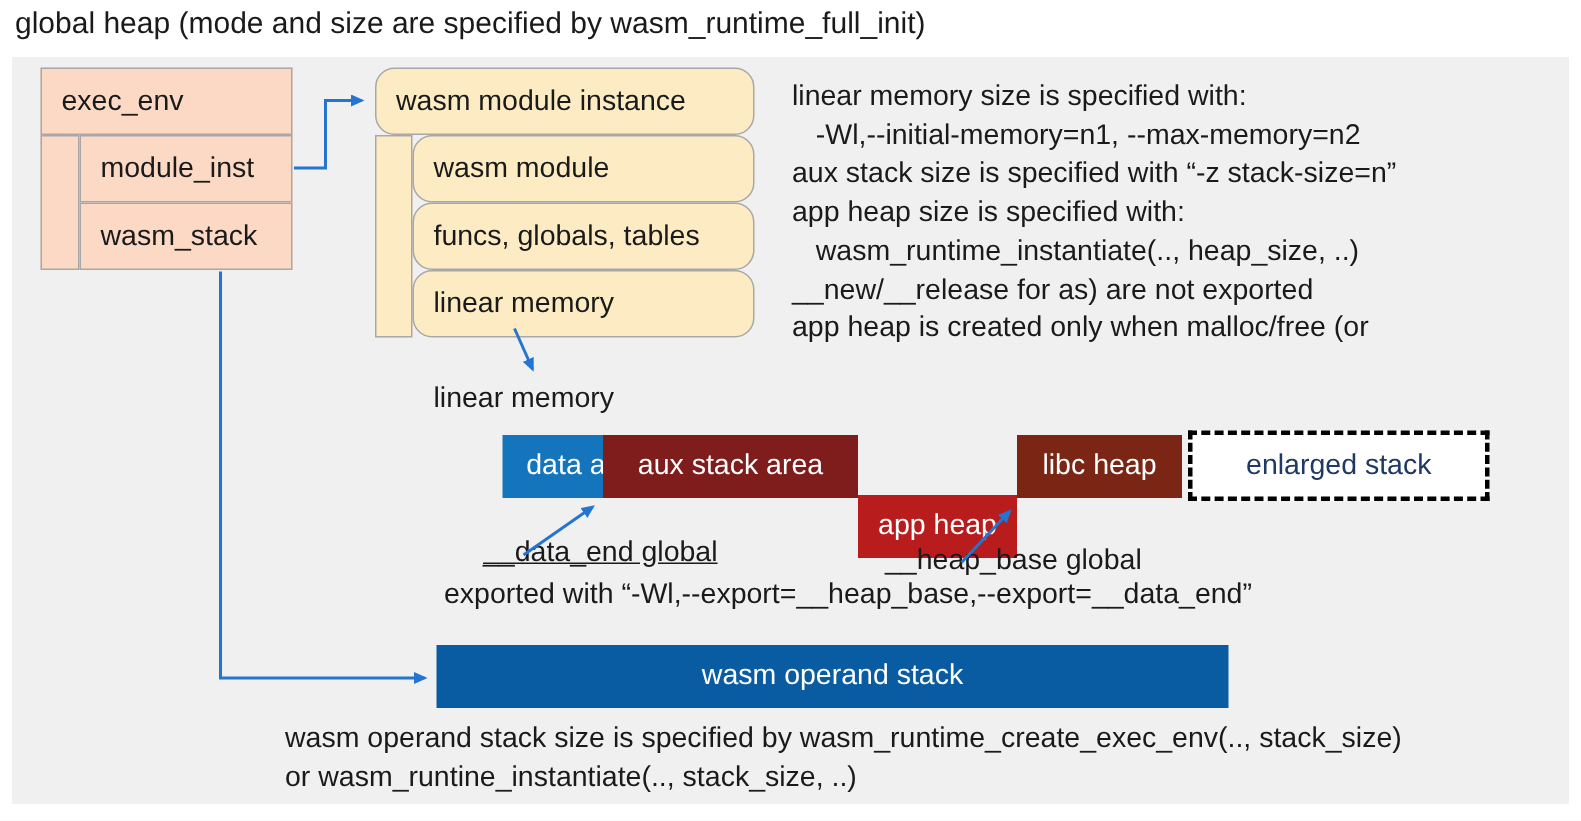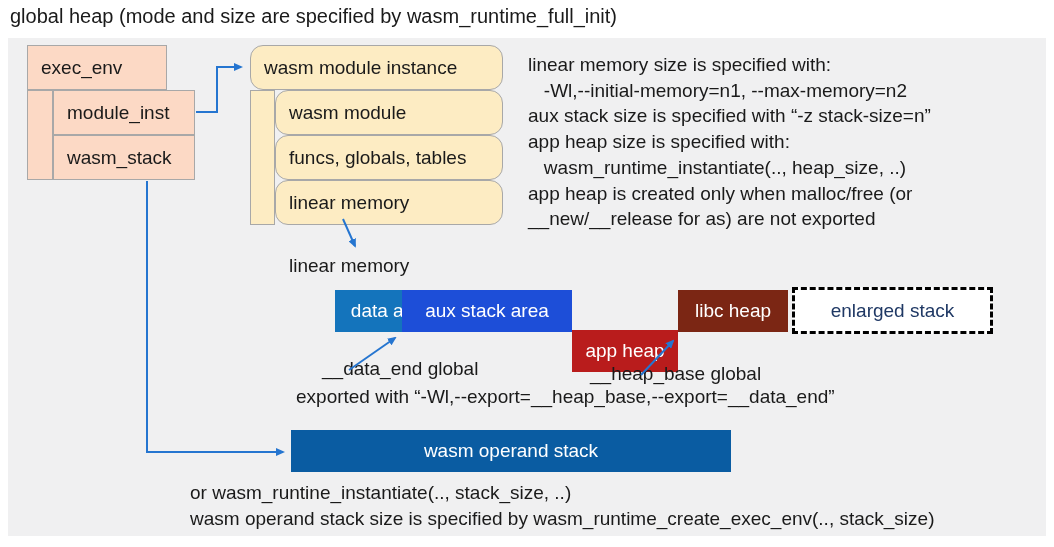--- a/index.html
+++ b/index.html
@@ -4,21 +4,21 @@
 <style>
   html,body{margin:0;padding:0;background:#ffffff;}
   body{width:1054px;height:547px;position:relative;font-family:"Liberation Sans","DejaVu Sans",sans-serif;color:#1a1a1a;overflow:hidden;}
   .abs{position:absolute;box-sizing:border-box;}
   #title{left:10px;top:5px;font-size:20px;white-space:nowrap;}
   #panel{left:8px;top:38px;width:1038px;height:498px;background:#f0f0f1;}
   .cell{border:1px solid #a8a8a8;font-size:19px;display:flex;align-items:center;padding-left:13px;white-space:nowrap;}
   .exec{background:#fcd9c5;}
   .mod{background:#fdecc3;border-radius:13px;}
   
-  #exec-header{left:27px;top:45px;width:140px;height:45px;}
+  #exec-header{left:27px;top:45px;width:168px;height:45px;}
   #exec-spine{left:27px;top:90px;width:26px;height:90px;border:1px solid #a8a8a8;background:#fcd9c5;}
   #exec-row0{left:53px;top:90px;width:142px;height:45px;}
   #exec-row1{left:53px;top:135px;width:142px;height:45px;}
   
   #mi-header{left:250px;top:45px;width:253px;height:45px;}
   #mi-spine{left:250px;top:90px;width:25px;height:135px;border:1px solid #a8a8a8;background:#fdecc3;}
   #mi-row0{left:275px;top:90px;width:228px;height:45px;}
   #mi-row1{left:275px;top:135px;width:228px;height:45px;}
   #mi-row2{left:275px;top:180px;width:228px;height:45px;}
   
@@ -26,25 +26,25 @@
   .pre{white-space:pre-wrap;}
   
   #lm-label{left:289px;top:255px;font-size:19px;}
   .seg{top:290px;height:42px;color:#ffffff;font-size:19px;display:flex;align-items:center;justify-content:center;white-space:nowrap;}
   #seg-data{left:290px;width:112px;background:#1474bc;}
   #seg-aux{left:402px;width:170px;background:#6a6a00;}
   #seg-app{left:572px;width:106px;background:#29b4ea;}
   #seg-libc{left:678px;width:110px;background:#7b2614;}
   #seg-enlarged{left:792px;top:287px;width:201px;height:47px;background:#ffffff;border:3px dashed #000000;color:#1f3864;font-size:19px;display:flex;align-items:center;justify-content:center;}
   
-  #data-end-label{left:322px;top:358px;font-size:19px;white-space:nowrap;}
+  #data-end-label{left:322px;top:358px;font-size:19px;white-space:nowrap;text-decoration:underline;}
   #heap-base-label{left:590px;top:363px;font-size:19px;white-space:nowrap;text-align:right;}
   #exported-label{left:296px;top:386px;font-size:19px;white-space:nowrap;}
   
-  #operand-bar{left:291px;top:430px;width:440px;height:42px;background:#0a5ca2;color:#ffffff;font-size:19px;display:flex;align-items:center;justify-content:center;}
+  #operand-bar{left:291px;top:430px;width:528px;height:42px;background:#0a5ca2;color:#ffffff;font-size:19px;display:flex;align-items:center;justify-content:center;}
   #notes-bottom{left:190px;top:480px;width:860px;font-size:19px;line-height:26px;}
   #connectors{left:0;top:0;width:1054px;height:547px;pointer-events:none;}
 </style>
 </head>
 <body>
 
 <div class="abs" id="title">global heap (mode and size are specified by wasm_runtime_full_init)</div>
 
 <div class="abs" id="panel"></div>
 
@@ -58,39 +58,39 @@
 <div class="abs cell mod" id="mi-row0">wasm module</div>
 <div class="abs cell mod" id="mi-row1">funcs, globals, tables</div>
 <div class="abs cell mod" id="mi-row2">linear memory</div>
 
 <div class="abs" id="notes-right">
   <div class="pre">linear memory size is specified with:</div>
   <div class="pre">   -Wl,--initial-memory=n1, --max-memory=n2</div>
   <div class="pre">aux stack size is specified with “-z stack-size=n”</div>
   <div class="pre">app heap size is specified with:</div>
   <div class="pre">   wasm_runtime_instantiate(.., heap_size, ..)</div>
+  <div class="pre">__new/__release for as) are not exported</div>
   <div class="pre">app heap is created only when malloc/free (or</div>
-  <div class="pre">__new/__release for as) are not exported</div>
 </div>
 
 <div class="abs" id="lm-label">linear memory</div>
 <div class="abs seg" id="seg-data" style="background: rgb(20, 116, 188); margin-left: 45px;">data area</div>
-<div class="abs seg" id="seg-aux" style="background: #1d4ed8;">aux stack area</div>
+<div class="abs seg" id="seg-aux" style="background: #7f1d1d;">aux stack area</div>
 <div class="abs seg" id="seg-app" style="background: #b91c1c; margin-top: 40px;">app heap</div>
 <div class="abs seg" id="seg-libc" style="background: rgb(123, 38, 20);">libc heap</div>
 <div class="abs" id="seg-enlarged" style="color: rgb(31, 56, 100);">enlarged stack</div>
 
 <div class="abs" id="data-end-label">__data_end global</div>
 <div class="abs" id="heap-base-label">__heap_base global</div>
 <div class="abs" id="exported-label">exported with “-Wl,--export=__heap_base,--export=__data_end”</div>
 
 <div class="abs" id="operand-bar" style="background: rgb(10, 92, 162);">wasm operand stack</div>
 <div class="abs" id="notes-bottom">
+  <div>wasm operand stack size is specified by wasm_runtime_create_exec_env(.., stack_size)</div>
   <div>or wasm_runtine_instantiate(.., stack_size, ..)</div>
-  <div>wasm operand stack size is specified by wasm_runtime_create_exec_env(.., stack_size)</div>
 </div>
 
 <svg class="abs" id="connectors" viewBox="0 0 1054 547" xmlns="http://www.w3.org/2000/svg">
   <defs>
     <marker id="ah" markerWidth="9" markerHeight="8" refX="7" refY="4" orient="auto" markerUnits="userSpaceOnUse">
       <path d="M0,0 L9,4 L0,8 Z" fill="#2575d0"></path>
     </marker>
   </defs>
   <path d="M196,112 L217,112 L217,67 L241,67" fill="none" stroke="#2575d0" stroke-width="2" marker-end="url(#ah)"></path>
   <path d="M343,219 L355,246" fill="none" stroke="#2575d0" stroke-width="2" marker-end="url(#ah)"></path>

